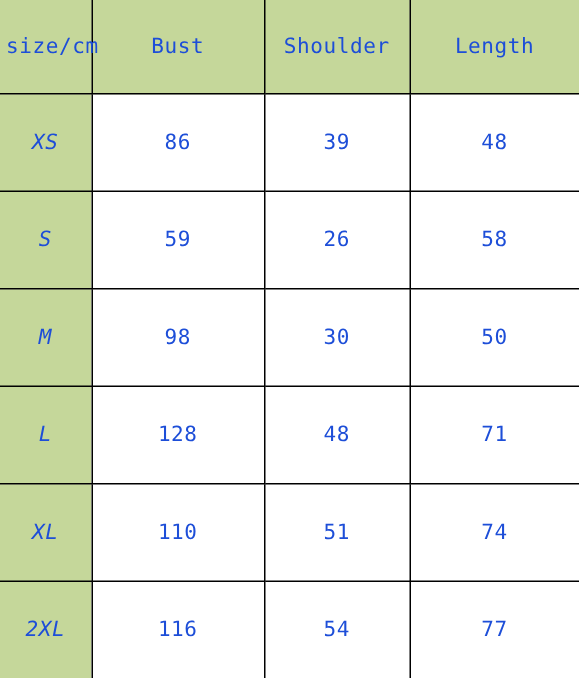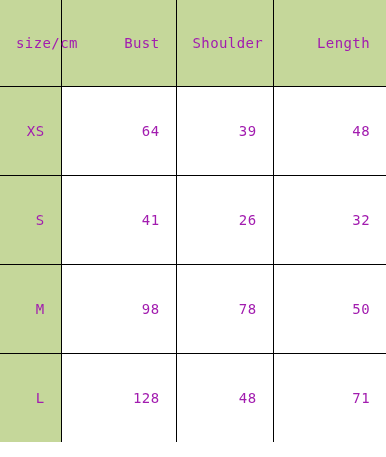--- a/index.html
+++ b/index.html
@@ -21,47 +21,48 @@
   }
 
   #size-chart col.col-size     { width: 61px; }
   #size-chart col.col-bust     { width: 115px; }
   #size-chart col.col-shoulder { width: 97px; }
   #size-chart col.col-length   { width: 113px; }
 
   #size-chart th,
   #size-chart td {
     border: 1px solid #000000;
-    text-align: right;
+    text-align: center;
     vertical-align: middle;
-    color: #a21caf;
+    color: #1d4ed8;
     font-weight: normal;
     font-size: 14px;
     letter-spacing: 0.4px;
-    padding: 16px;
+    padding: 4px;
   }
 
   
   #size-chart tr > *:first-child { border-left: none; }
   #size-chart tr > *:last-child  { border-right: none; }
   #size-chart thead tr > *       { border-top: none; }
   #size-chart tbody tr:last-child > * { border-bottom: none; }
 
   #size-chart thead th {
     height: 54px;
     background: #c5d79a;
   }
 
   #size-chart tbody td {
     height: 56px;
     background: #ffffff;
   }
 
   #size-chart tbody td.size-cell {
     background: #c5d79a;
+    font-style: italic;
   }
 </style>
 </head>
 <body>
 
 <table id="size-chart">
   <colgroup>
     <col class="col-size">
     <col class="col-bust">
     <col class="col-shoulder">
@@ -71,36 +72,48 @@
     <tr>
       <th>size/cm</th>
       <th>Bust</th>
       <th>Shoulder</th>
       <th>Length</th>
     </tr>
   </thead>
   <tbody>
     <tr>
       <td class="size-cell">XS</td>
-      <td>64</td>
+      <td>86</td>
       <td>39</td>
       <td>48</td>
     </tr>
     <tr>
       <td class="size-cell">S</td>
-      <td>41</td>
+      <td>59</td>
       <td>26</td>
-      <td>32</td>
+      <td>58</td>
     </tr>
     <tr>
       <td class="size-cell">M</td>
       <td>98</td>
-      <td>78</td>
+      <td>30</td>
       <td>50</td>
     </tr>
     <tr>
       <td class="size-cell">L</td>
       <td>128</td>
       <td>48</td>
       <td>71</td>
     </tr>
+    <tr>
+      <td class="size-cell">XL</td>
+      <td>110</td>
+      <td>51</td>
+      <td>74</td>
+    </tr>
+    <tr>
+      <td class="size-cell">2XL</td>
+      <td>116</td>
+      <td>54</td>
+      <td>77</td>
+    </tr>
   </tbody>
 </table>
 
 </body></html>

